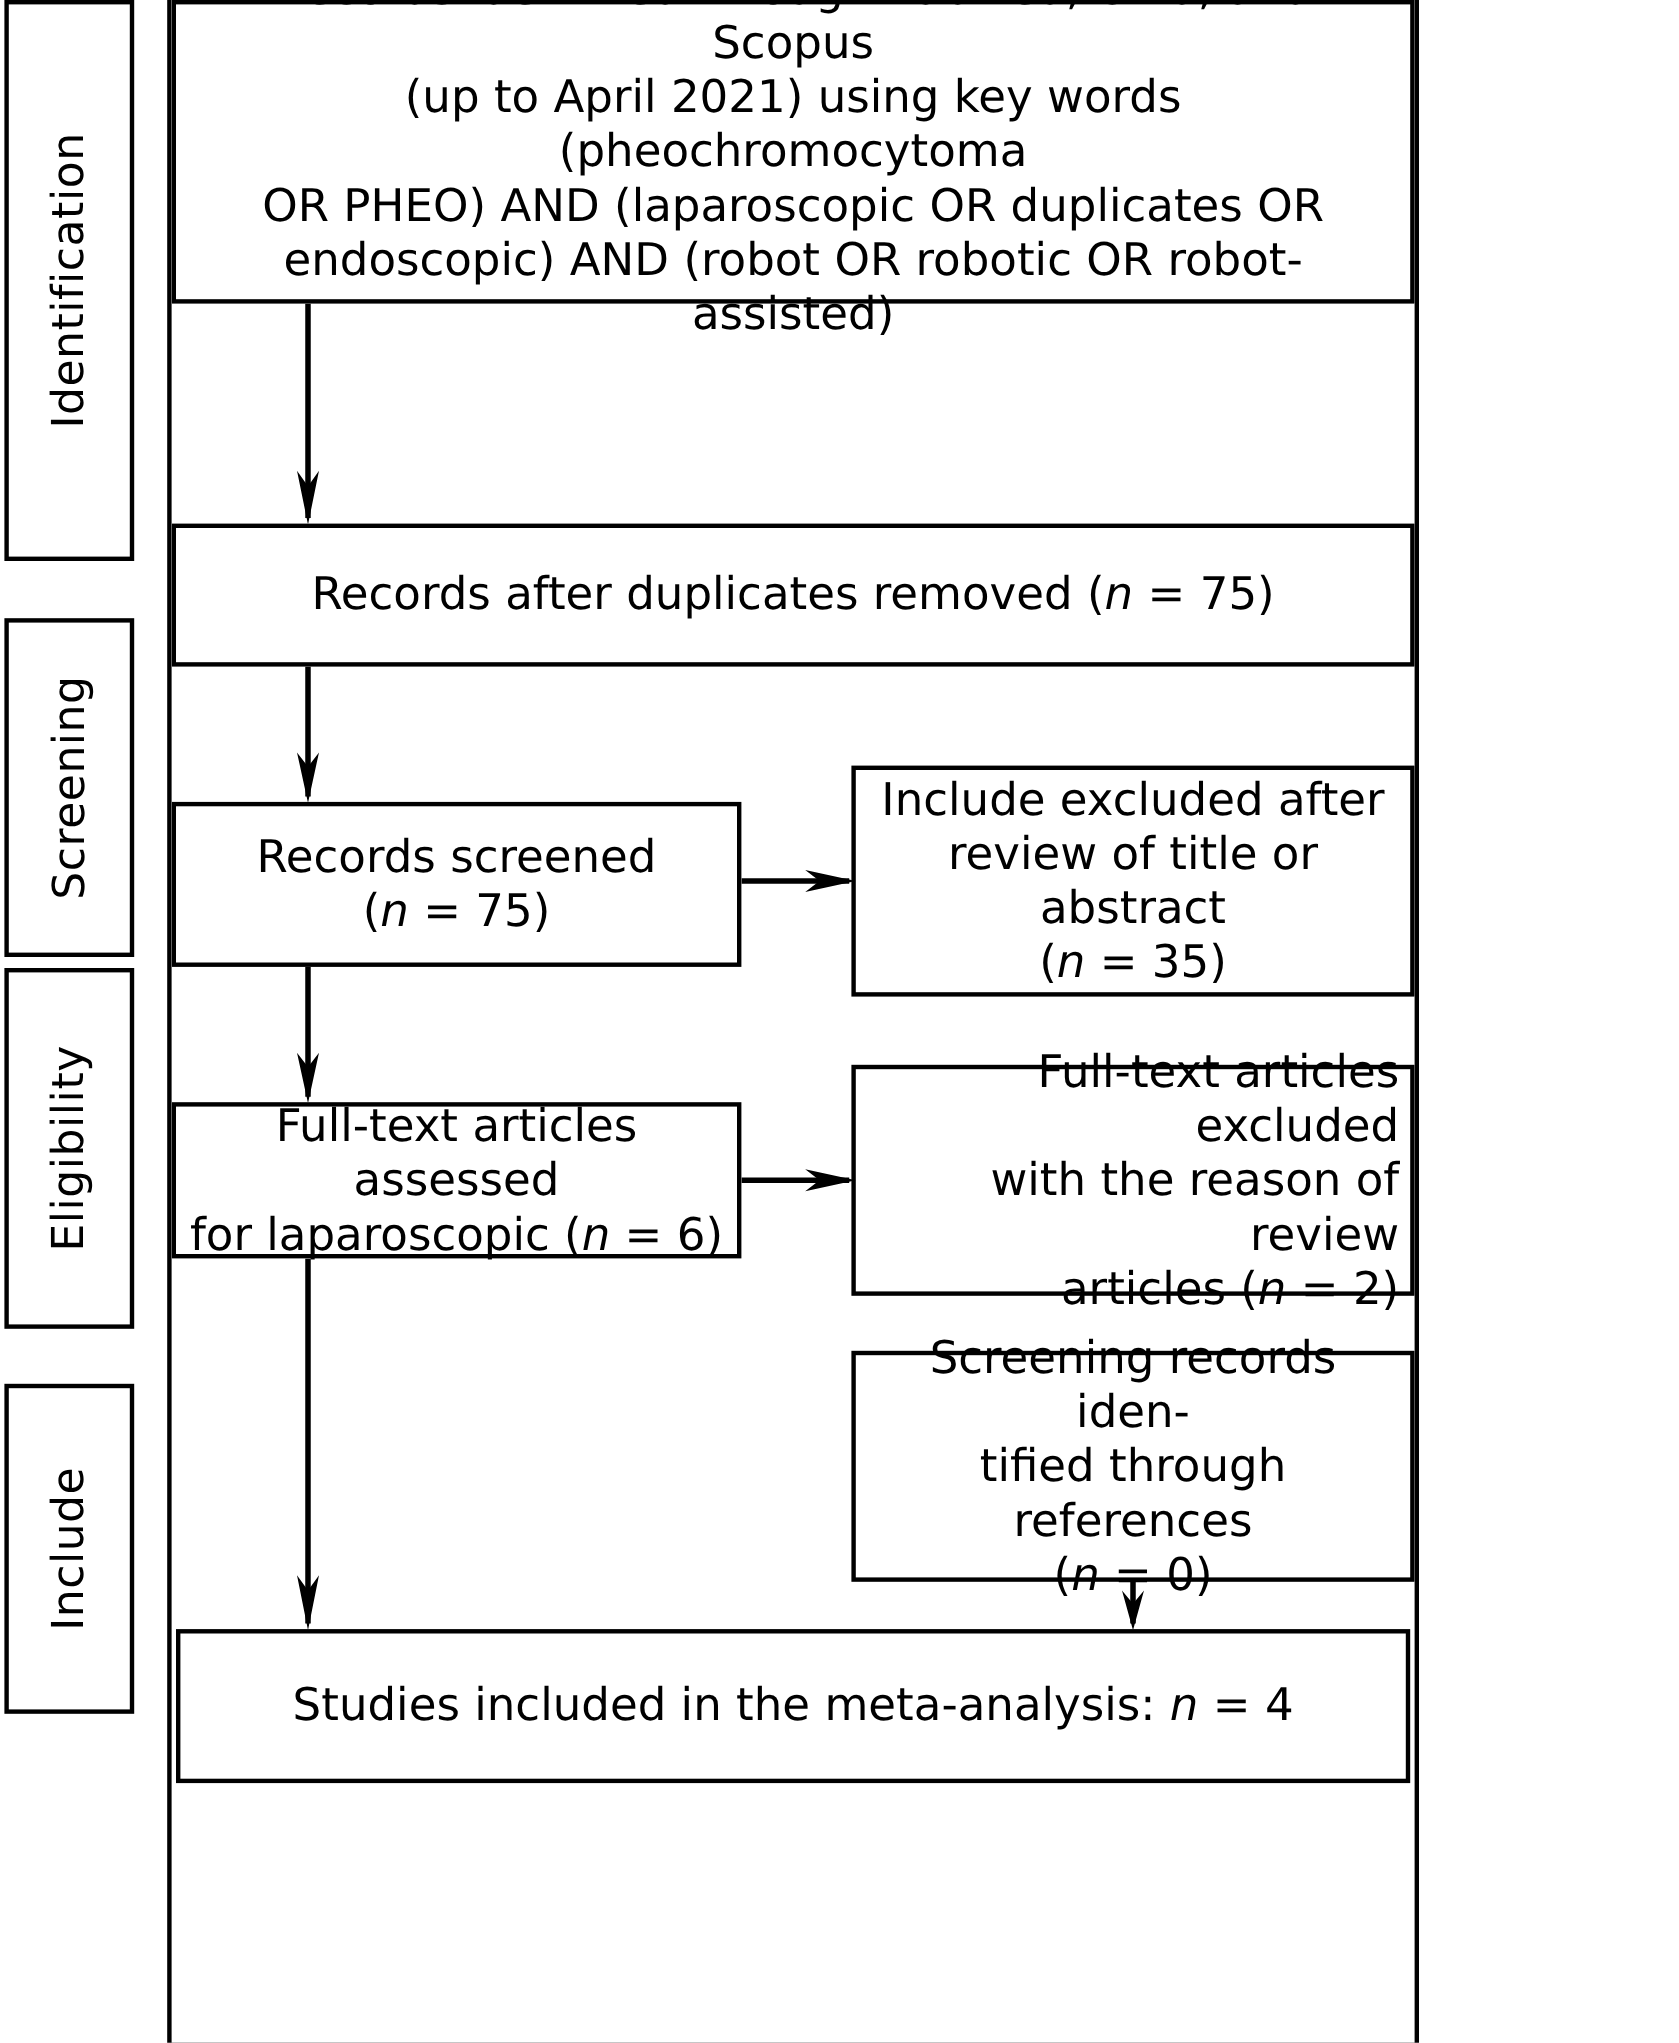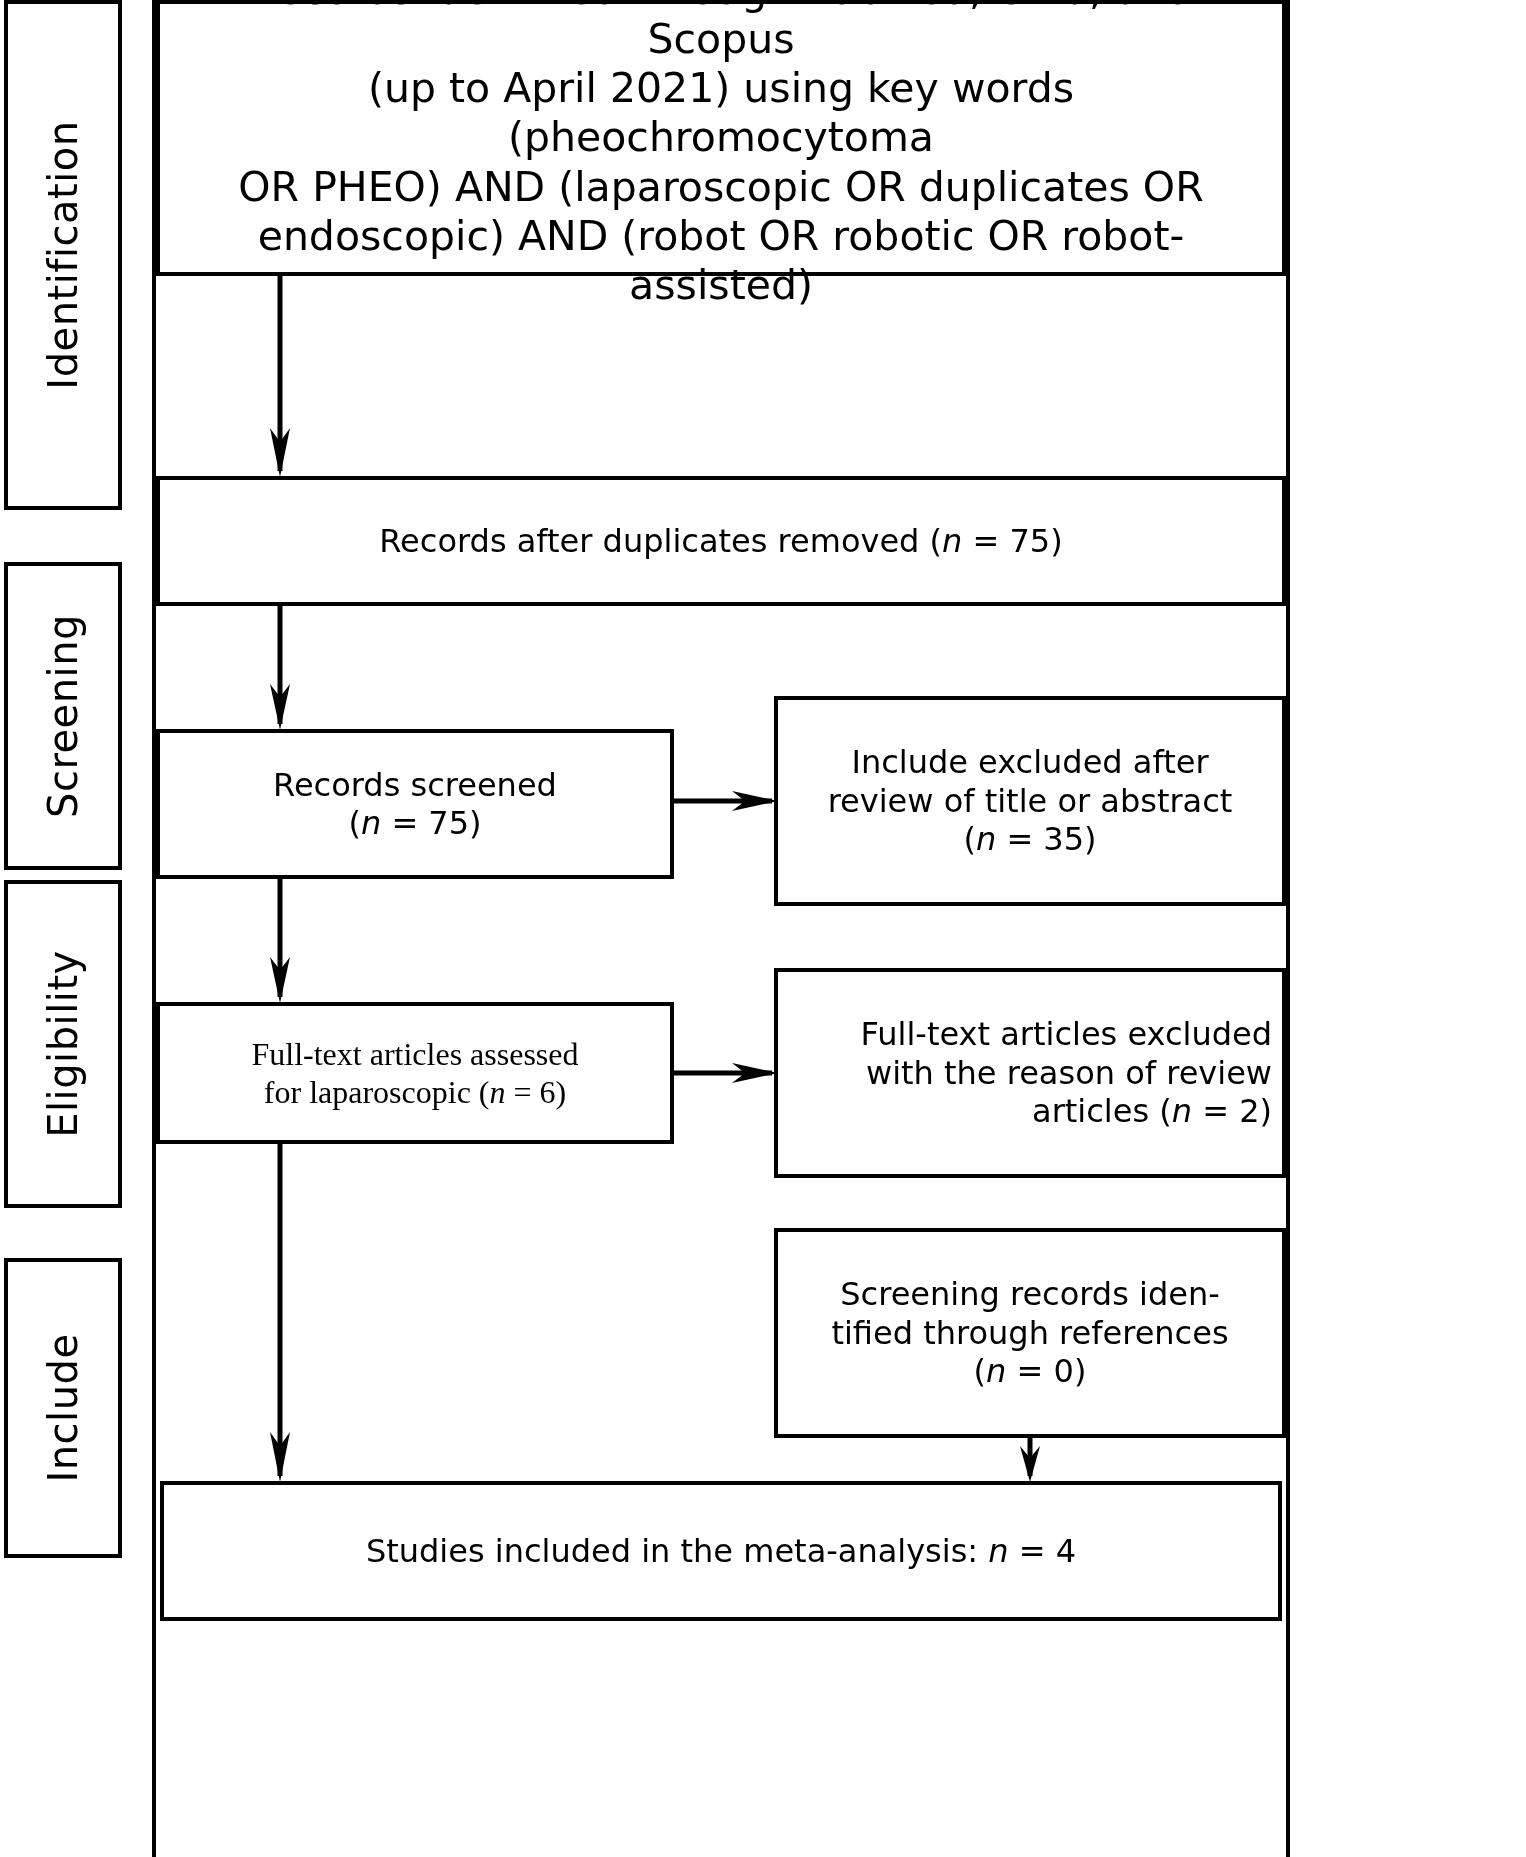--- a/index.html
+++ b/index.html
@@ -56,21 +56,21 @@
   
   .node {
     position: absolute;
     border: 4px solid #000;
     background: #fff;
     box-sizing: border-box;
     display: flex;
     align-items: center;
     justify-content: center;
     text-align: center;
-    font-size: 32px;
+    font-size: 41px;
     line-height: 1.20;
     padding: 4px 10px;
   }
   .node .txt { display: block; width: 100%; }
   .node i { font-style: italic; }
 
   
   .arrow-v, .arrow-h {
     position: absolute;
   }
@@ -148,21 +148,21 @@
     </svg>
   </div>
 
   <div class="arrow-v" style="left:264px; top:879px; width:32px; height:124px;">
     <svg width="32" height="124" viewBox="0 0 32 124">
       <line x1="16" y1="0" x2="16" y2="118" stroke="#000" stroke-width="5"></line>
       <path d="M16 124 L6 78 L16 91 L26 78 Z" fill="#000"></path>
     </svg>
   </div>
 
-  <div class="node" style="left:156px; top:1002px; width:518px; height:142px;font-family:Liberation Serif, serif;">
+  <div class="node" style="left:156px; top:1002px; width:518px; height:142px;">
     <span class="txt">
       <span>Full-text articles assessed</span><br>
       <span>for laparoscopic (</span><i>n</i><span> = 6)</span>
     </span>
   </div>
 
   <div class="node" style="left:774px; top:968px; width:512px; height:210px;text-align:right;">
     <span class="txt">
       <span>Full-text articles excluded</span><br>
       <span>with the reason of review</span><br>

